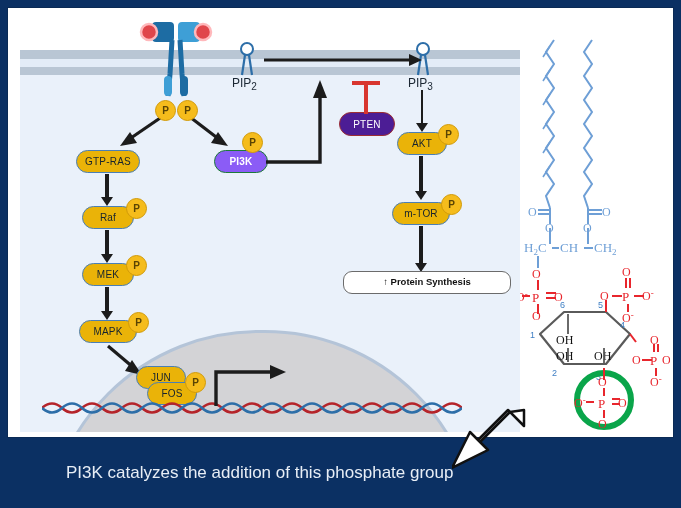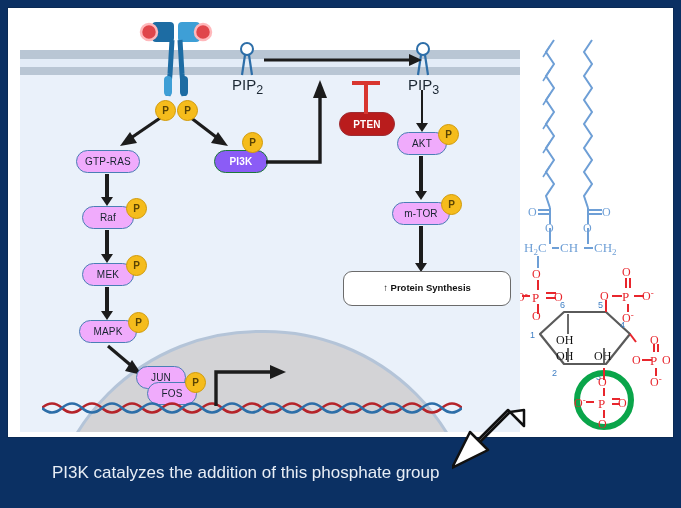--- a/index.html
+++ b/index.html
@@ -40,67 +40,67 @@
   
   #nucleus{
     position:absolute;left:30px;top:318px;width:430px;height:230px;
     background:#d3d3d6;
     border:3px solid #b4c4d8;
     border-radius:215px 215px 0 0;
   }
   
   .node{
     position:absolute;
-    background:#f0abfc;
+    background:#eab308;
     border:1.4px solid #4a7fb5;
     border-radius:14px;
     height:21px;
     display:flex;align-items:center;justify-content:center;
     font-size:10px;color:#16232e;
     letter-spacing:.2px;
     z-index:6;
   }
   .node.green{background:#8b5cf6;border-color:#1d7a39;color:#ffffff;font-weight:bold;}
-  .node.red{background:#b91c1c;border-color:#9d2d33;color:#ffffff;font-weight:bold;border-radius:12px;}
+  .node.red{background:#4c1d95;border-color:#9d2d33;color:#ffffff;font-weight:normal;border-radius:12px;}
   
   .pbadge{
     position:absolute;width:19px;height:19px;border-radius:50%;
     background:#f5bc1c;border:1.4px solid #d19a08;
     color:#5a4403;font-size:10px;font-weight:bold;
     display:flex;align-items:center;justify-content:center;
     z-index:8;
   }
   
   .arrow-v{
     position:absolute;width:3.5px;background:#1c1c1c;z-index:4;
   }
   .arrow-v::after{
     content:"";position:absolute;left:50%;bottom:-8px;transform:translateX(-50%);
     border-left:6px solid transparent;border-right:6px solid transparent;
     border-top:9px solid #1c1c1c;
   }
-  .label-text{position:absolute;font-size:15px;color:#1b2733;z-index:7;}
+  .label-text{position:absolute;font-size:12px;color:#1b2733;z-index:7;}
   
   .infobox{
     position:absolute;background:#ffffff;border:1.5px solid #6b6b6b;
-    border-radius:9px;padding:10px 7px;z-index:9;
+    border-radius:9px;padding:4px 7px;z-index:9;
     font-size:9.5px;font-weight:bold;color:#111;line-height:1.35;
     text-align:center;white-space:nowrap;
   }
   
   #chem-panel{
     position:absolute;left:512px;top:4px;width:150px;height:420px;
     background:#ffffff;
   }
   
   #caption{
     position:absolute;left:0;top:437px;width:681px;height:71px;
     display:flex;align-items:center;
     color:#e8eef6;font-size:17px;
-    padding-left:52px;box-sizing:border-box;
+    padding-left:66px;box-sizing:border-box;
   }
   #pointer-arrow{position:absolute;left:452px;top:408px;z-index:30;}
   svg{display:block;}
 </style>
 </head>
 <body>
 
 <div id="figure-panel">
 
   <div id="pathway-card">

